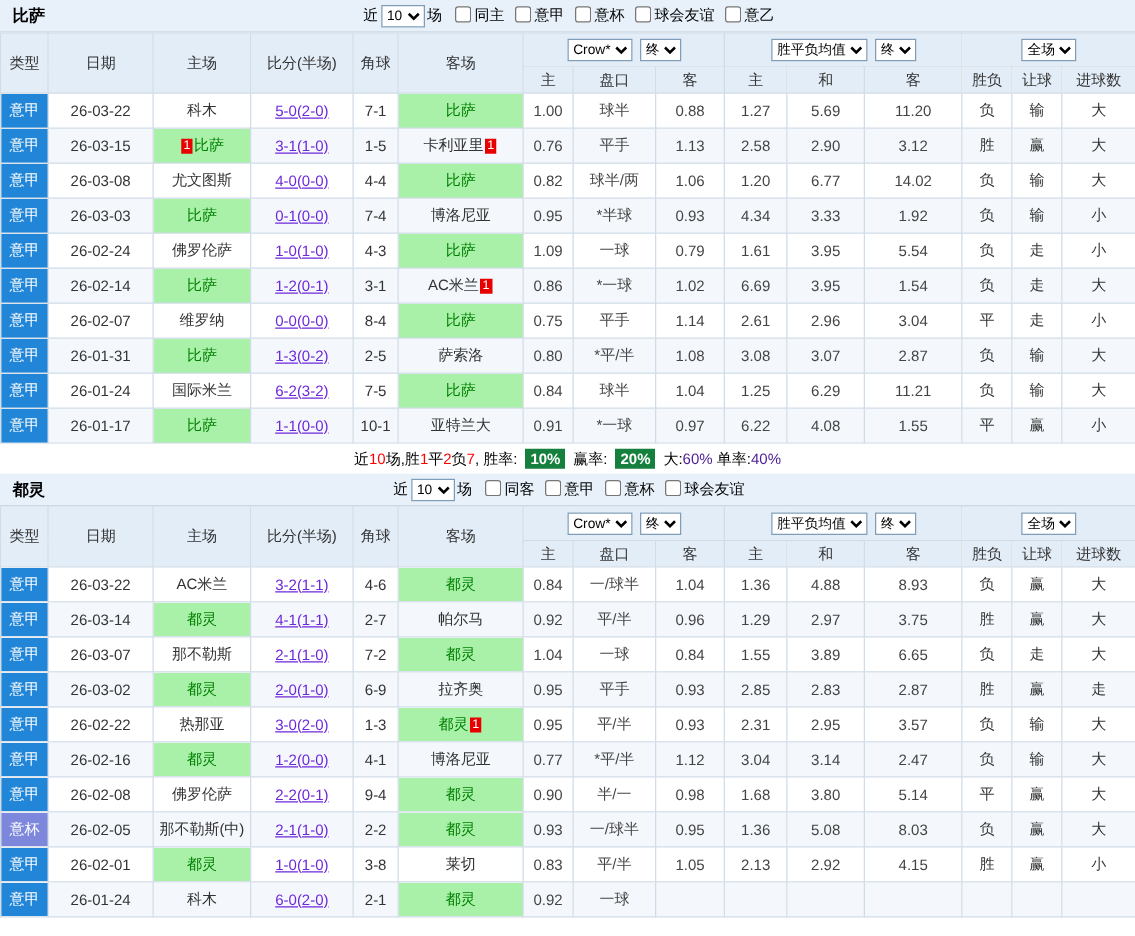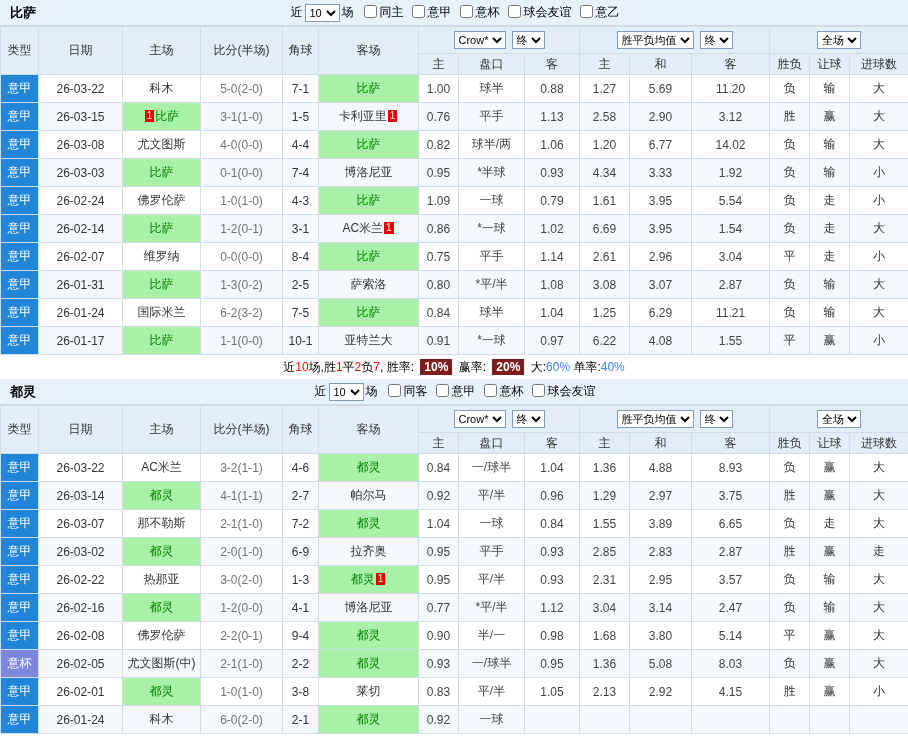--- a/index.html
+++ b/index.html
@@ -28,28 +28,28 @@
   table.grid { border-collapse:collapse; table-layout:fixed; width:908px; }
   .grid th, .grid td { border:1px solid #d0dce8; text-align:center; white-space:nowrap; overflow:hidden; padding:0; font-size:12px; }
   .grid th.h1 { background:#e3edf7; height:27px; font-weight:normal; color:#333; }
   .grid th.h2 { background:#e3edf7; height:21px; font-weight:normal; color:#333; }
   .grid th.grp .sel { margin:0 3px; }
   .grid td { height:28px; color:#333; background:#fff; }
   tr.alt td { background:#f4f8fc; }
   td.type-league { background:#2186d7 !important; color:#fff !important; }
   td.type-cup { background:#7d88dd !important; color:#fff !important; }
   td.hl { background:#a9f0a9 !important; color:#008000 !important; }
-  td.score { color:#737373; cursor:pointer; }
+  td.score { color:#6d28d9; cursor:pointer;text-decoration:underline; }
   td.teamcell { cursor:pointer; }
   td.odds { color:#444; }
   .badge { display:inline-block; background:#e80000; color:#fff; font-size:10px; line-height:12px; height:12px; padding:0 2px; margin:0 1px; vertical-align:1px; }
-  .c-red { color:#ff0000; } .c-green { color:#009933; } .c-blue { color:#3b82f6; }
+  .c-red { color:#ff0000; } .c-green { color:#009933; } .c-blue { color:#4c1d95; }
   
   .summary { height:24px; line-height:24px; text-align:center; font-size:12px; color:#000; background:#fff; }
-  .c-box { display:inline-block; background:#7f1d1d; color:#fff; line-height:16px; padding:0 4px; margin:0 3px; font-weight:bold; }
+  .c-box { display:inline-block; background:#15803d; color:#fff; line-height:16px; padding:0 4px; margin:0 3px; font-weight:bold; }
 </style>
 </head>
 <body>
 
 <div class="app">
   <div id="sections">
       <div class="section">
         <div class="teambar">
           <span class="team-name">比萨</span>
           <div class="controls"><span class="lbl">近</span><select class="sel"><option>10</option></select><span class="lbl">场</span><label class="cb"><input type="checkbox" style=""><span>同主</span></label><label class="cb"><input type="checkbox" style=""><span>意甲</span></label><label class="cb"><input type="checkbox" style=""><span>意杯</span></label><label class="cb"><input type="checkbox" style=""><span>球会友谊</span></label><label class="cb"><input type="checkbox" style=""><span>意乙</span></label></div>
@@ -434,21 +434,21 @@
               <td class="odds">1.68</td>
               <td class="odds">3.80</td>
               <td class="odds">5.14</td>
               <td class="res c-blue">平</td>
               <td class="res c-red">赢</td>
               <td class="res c-red">大</td>
             </tr>
             <tr class="alt">
               <td class="type type-cup">意杯</td>
               <td class="date">26-02-05</td>
-              <td class="teamcell"><span>尤文图斯(中)</span></td>
+              <td class="teamcell"><span>那不勒斯(中)</span></td>
               <td class="score">2-1(1-0)</td>
               <td class="corner">2-2</td>
               <td class="teamcell hl"><span>都灵</span></td>
               <td class="odds">0.93</td>
               <td class="odds">一/球半</td>
               <td class="odds">0.95</td>
               <td class="odds">1.36</td>
               <td class="odds">5.08</td>
               <td class="odds">8.03</td>
               <td class="res c-green">负</td>

